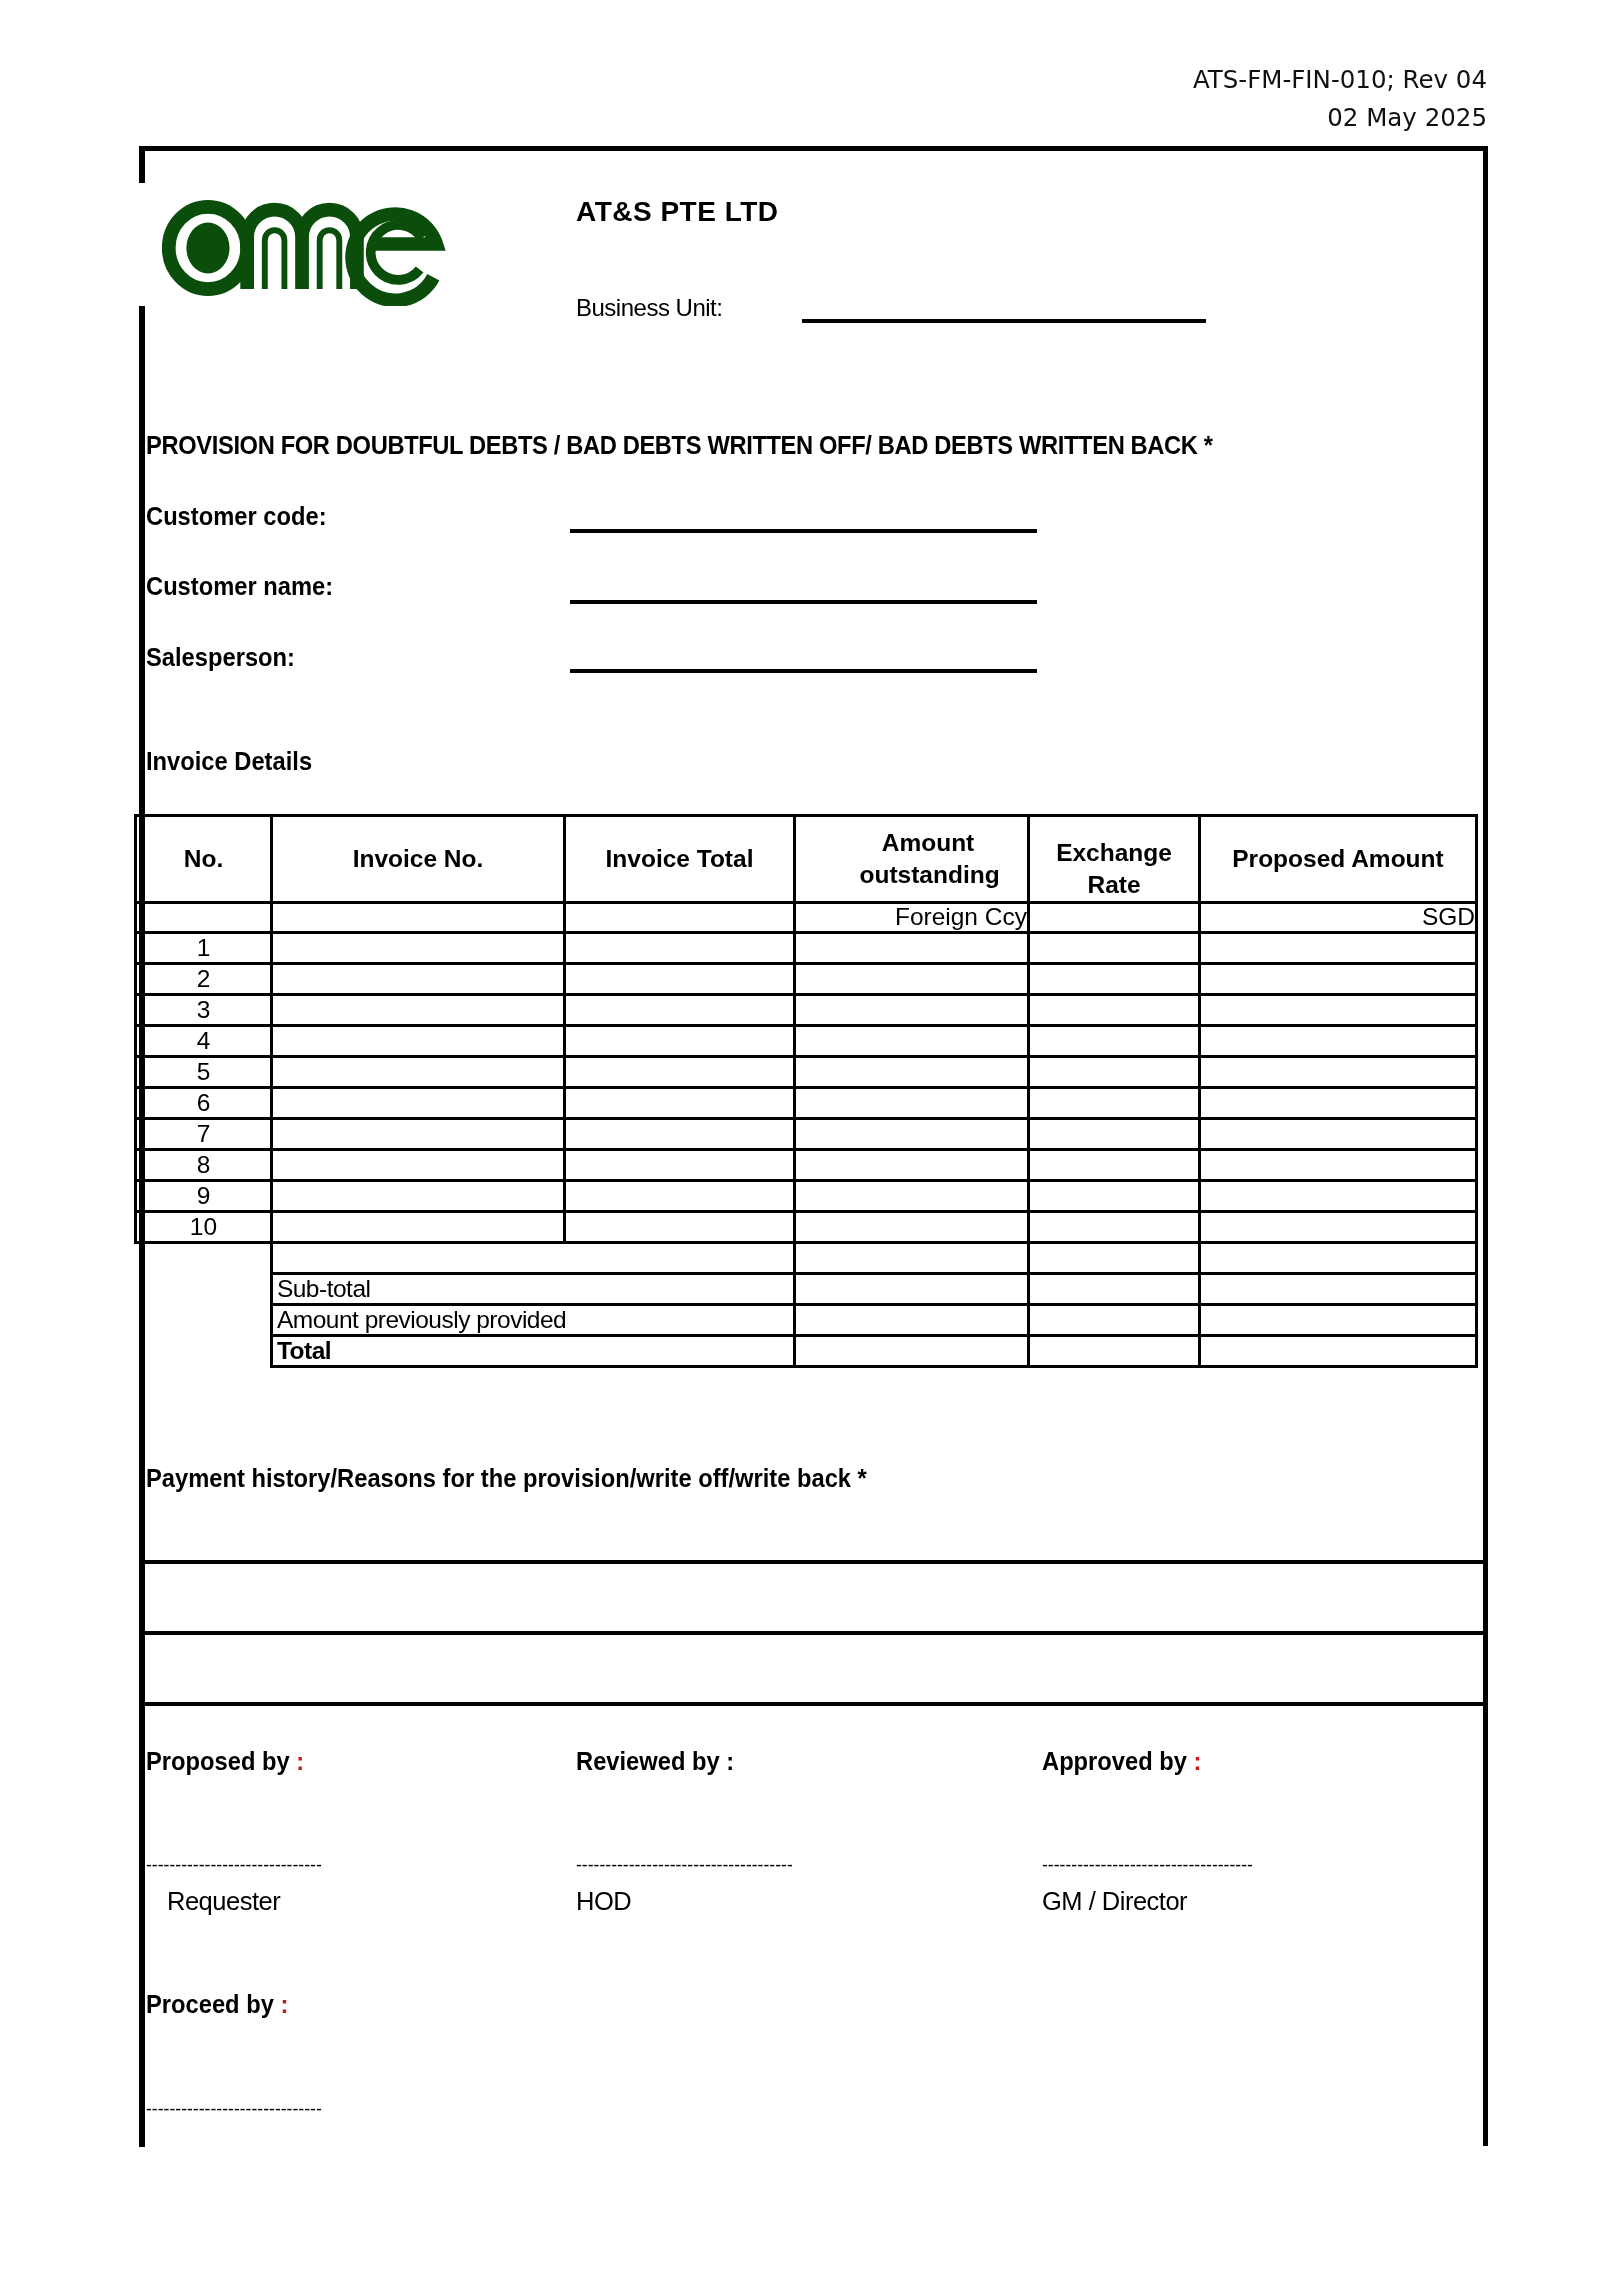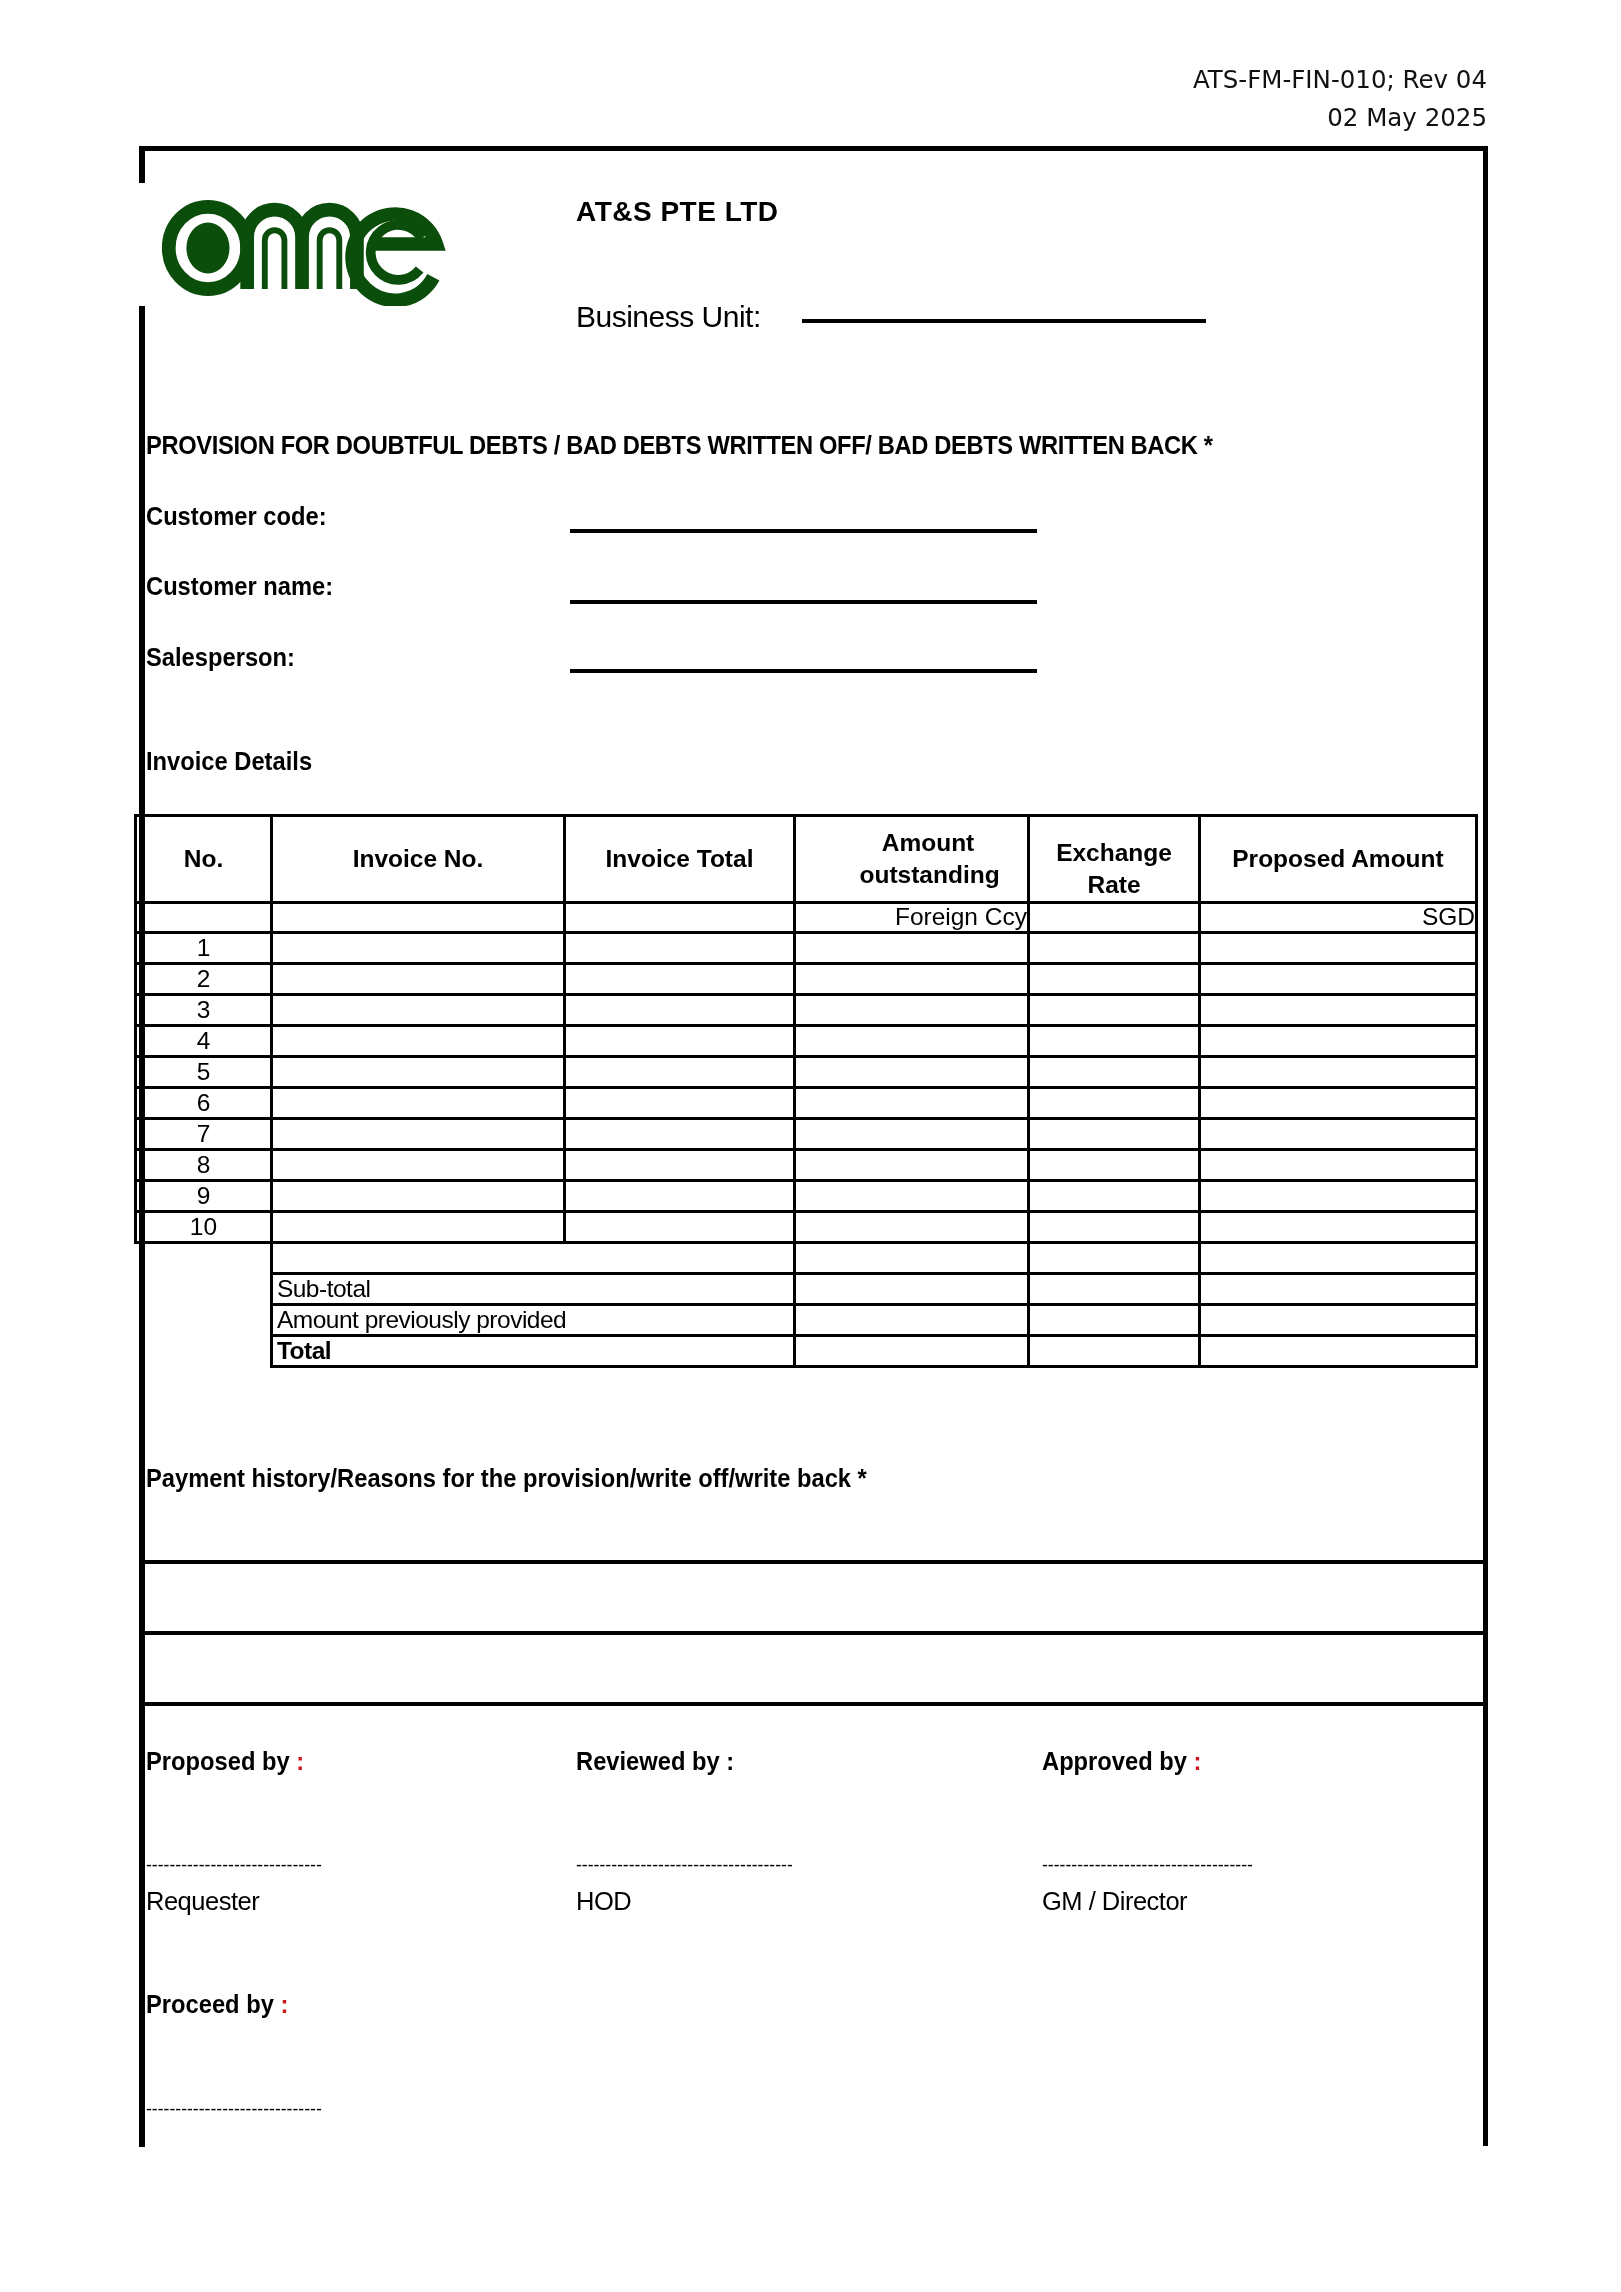--- a/index.html
+++ b/index.html
@@ -10,21 +10,21 @@
   
   .frame { position: absolute; left: 139px; top: 146px; width: 1349px; height: 2000px; border-top: 5.9px solid #000; border-right: 5.9px solid #000; box-sizing: border-box; }
   .frame-left-top { position: absolute; left: 139px; top: 146px; width: 5.9px; height: 37px; background: #000; }
   .frame-left-main { position: absolute; left: 139px; top: 306px; width: 5.9px; height: 1841px; background: #000; }
 
   
   .logo { position: absolute; left: 157px; top: 183px; width: 294px; height: 123px; background: #fff; }
   .logo svg { width: 294px; height: 123px; }
 
   .company { position: absolute; left: 576px; top: 196px; font-size: 28px; font-weight: bold; letter-spacing: 0.5px; }
-  .bu-label { position: absolute; left: 576px; top: 300px; font-size: 30px; letter-spacing: -0.5px; }
+  .bu-label { position: absolute; left: 576px; top: 294px; font-size: 24px; letter-spacing: -0.5px; }
   .bu-line { position: absolute; left: 802px; top: 319px; width: 404px; height: 3.9px; background: #000; }
 
   .title { position: absolute; left: 146px; top: 431px; font-size: 25.5px; font-weight: bold; letter-spacing: -0.4px; transform: scaleX(0.93); transform-origin: left top; white-space: nowrap; }
 
   .field-label { position: absolute; left: 146px; font-size: 25.5px; font-weight: bold; transform: scaleX(0.93); transform-origin: left top; }
   .field-line { position: absolute; left: 570px; width: 467px; height: 3.9px; background: #000; }
 
   .section-label { position: absolute; left: 146px; top: 747px; font-size: 25.5px; font-weight: bold; transform: scaleX(0.93); transform-origin: left top; }
 
   
@@ -247,21 +247,21 @@
   <span>Reviewed by </span><span class="colon-black">:</span>
 </div>
 <div class="sig-head" style="left:1042px;">
   <span>Approved by </span><span class="colon">:</span>
 </div>
 
 <div class="sig-dash" style="left:146px;width:267px;">------------------------------</div>
 <div class="sig-dash" style="left:576px;width:329px;">-------------------------------------</div>
 <div class="sig-dash" style="left:1042px;width:321px;">------------------------------------</div>
 
-<div class="sig-role" style="left:146px;">Requester</div>
+<div class="sig-role" style="left:146px;padding-left:21px;">Requester</div>
 <div class="sig-role" style="left:576px;">HOD</div>
 <div class="sig-role" style="left:1042px;">GM / Director</div>
 
 <div class="proceed-head">
   <span>Proceed by </span><span class="colon">:</span>
 </div>
 <div class="sig-dash" style="left:146px;top:2099px;width:267px;">------------------------------</div>
 
 
 </body></html>

